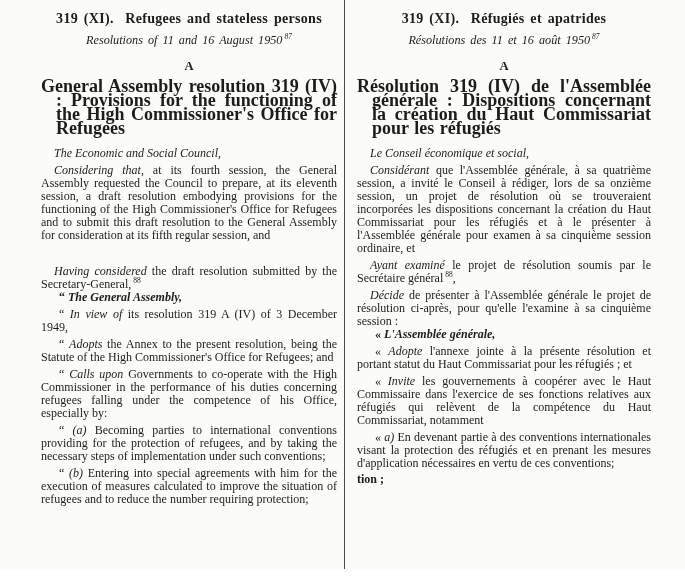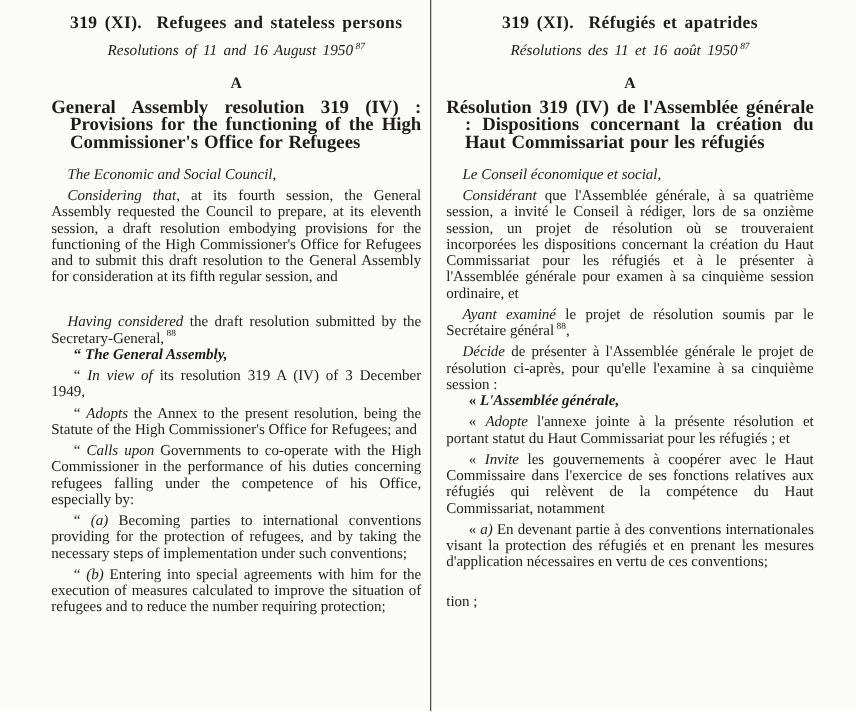--- a/index.html
+++ b/index.html
@@ -40,40 +40,40 @@
   }
   .section-letter {
     margin: 13px 0 0;
     font-size: 12.6px;
     font-weight: bold;
     text-align: center;
     line-height: 13px;
   }
   .res-heading {
     margin: 7px 0 0;
-    font-size: 15px;
+    font-size: 18px;
     font-weight: bold;
     line-height: 13.9px;
     text-align: justify;
     padding-left: 15px;
     text-indent: -15px;
     word-spacing: 1px;
   }
   .para {
     margin: 4px 0 0;
     font-size: 12px;
     line-height: 13px;
     text-align: justify;
     text-indent: 13px;
   }
   .para.first   { margin-top: 11px; }
   .para.gap-lg  { margin-top: 23px; }
   .para.gap-md  { margin-top: 0; font-weight: bold; }
   .para.quote   { text-indent: 18px; }
-  .para.continuation { text-indent: 0; margin-top: 19px; }
+  .para.continuation { text-indent: 0; margin-top: 3px; font-weight: bold; }
   .lead { font-style: italic; }
   sup.fn {
     font-size: 7.5px;
     vertical-align: super;
     line-height: 0;
     margin-left: 2px;
   }
   sup.fn:empty { margin-left: 0; }
 </style>
 </head>

